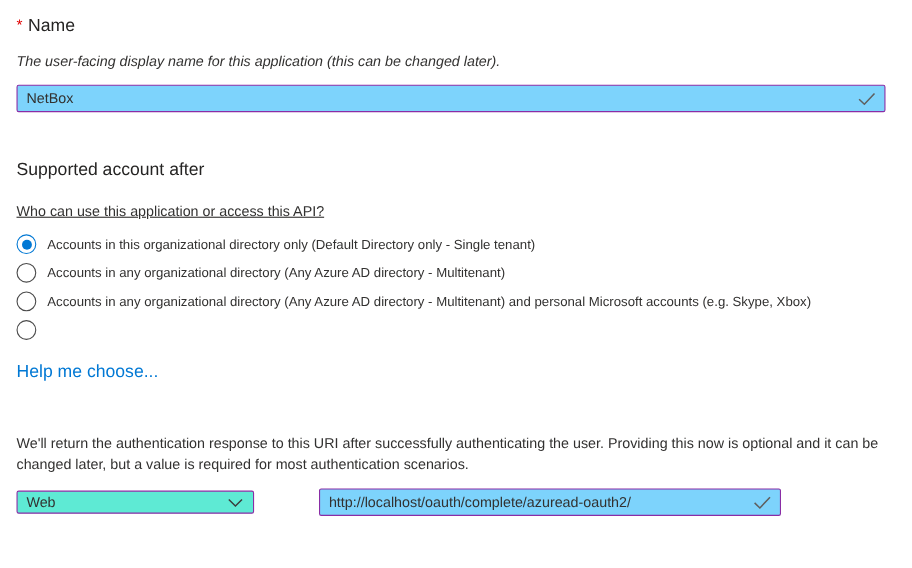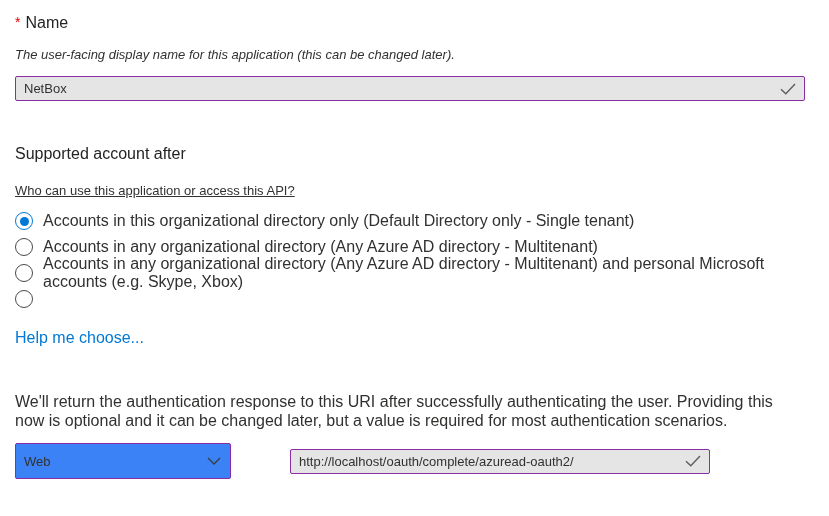--- a/index.html
+++ b/index.html
@@ -46,21 +46,21 @@
     width: 100%;
     height: 25px;
     box-sizing: border-box;
     border: 1.5px solid #8a2da5;
     border-radius: 2px;
     padding: 0 30px 0 8px;
     font-family: "Liberation Sans", "DejaVu Sans", sans-serif;
     font-size: 13px;
     color: #323130;
     outline: none;
-    background: #e5e5e5;
+    background: #7dd3fc;
   }
   .check-icon {
     position: absolute;
     right: 9px;
     top: 50%;
     transform: translateY(-50%);
     line-height: 0;
   }
   .section-accounts { margin-top: 43px; }
   .question {
@@ -93,52 +93,52 @@
   }
   .radio.checked::after {
     content: "";
     width: 9px;
     height: 9px;
     border-radius: 50%;
     background: #0078d4;
   }
   .radio-label {
     margin-left: 10px;
-    font-size: 16px;
+    font-size: 12px;
     color: #323130;
   }
   .help-link {
     display: inline-block;
     margin-top: 17px;
     font-size: 16px;
     color: #0078d4;
     text-decoration: none;
     cursor: pointer;
   }
   .section-redirect { margin-top: 45px; }
   .redirect-desc {
     margin: 11px 0 0 0;
-    font-size: 16px;
+    font-size: 13px;
     line-height: 19px;
     max-width: 800px;
   }
   .controls-row {
     margin-top: 13px;
     display: flex;
     align-items: center;
     gap: 13px;
   }
   .combo {
     position: relative;
     width: 216px;
-    height: 36px;
+    height: 21px;
     box-sizing: border-box;
     border: 1.5px solid #8a2da5;
     border-radius: 2px;
-    background: #3b82f6;
+    background: #5eead4;
     display: flex;
     align-items: center;
     padding: 0 30px 0 8px;
     font-size: 13px;
     color: #323130;
     cursor: pointer;
   }
   .chevron-icon {
     position: absolute;
     right: 9px;

